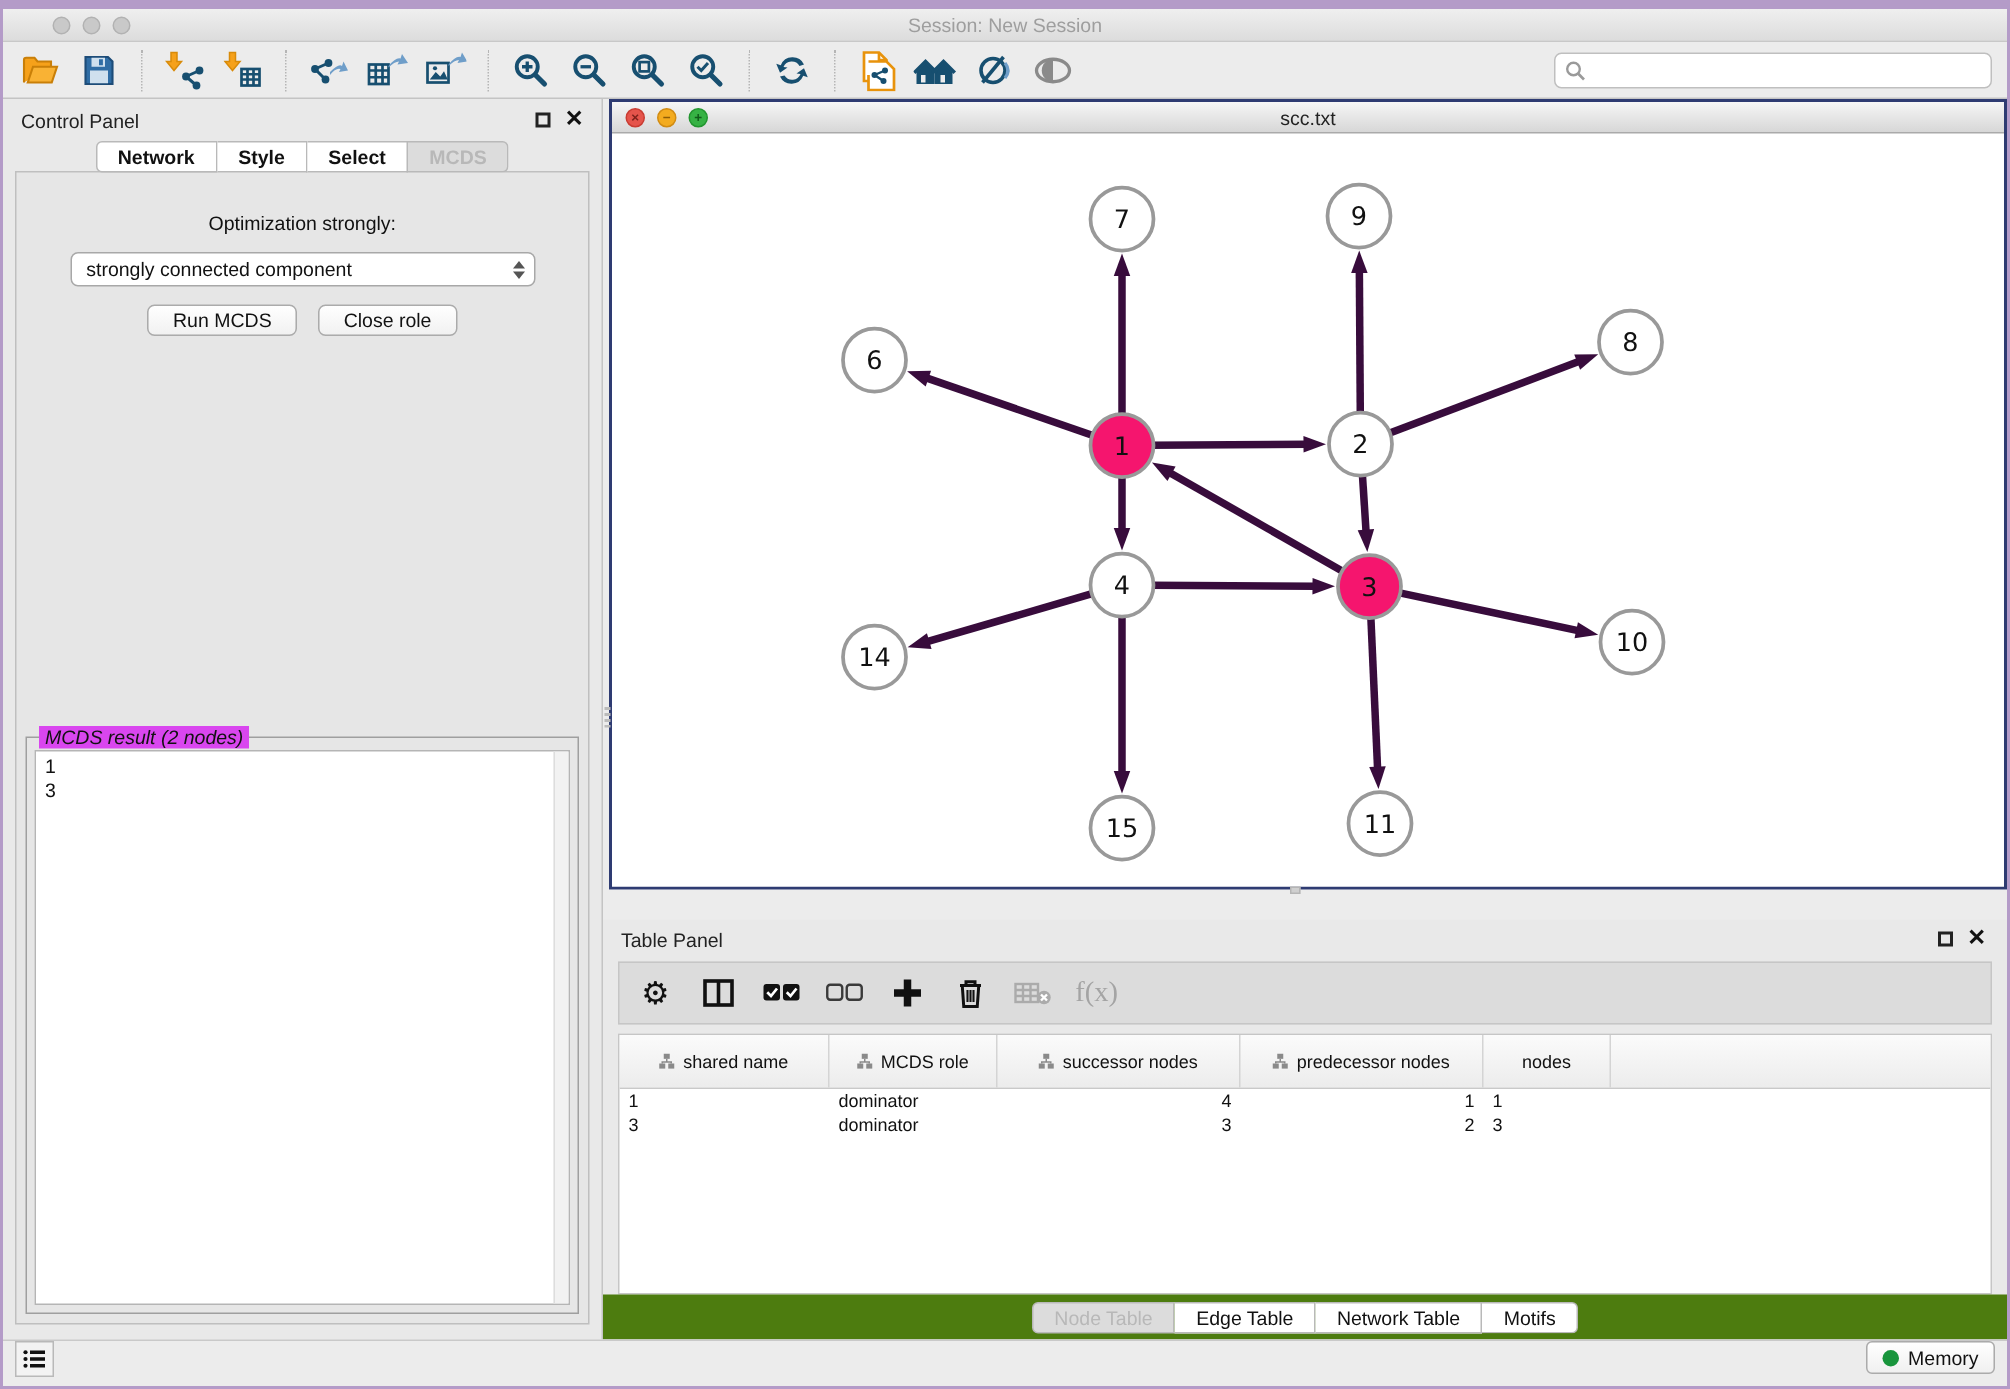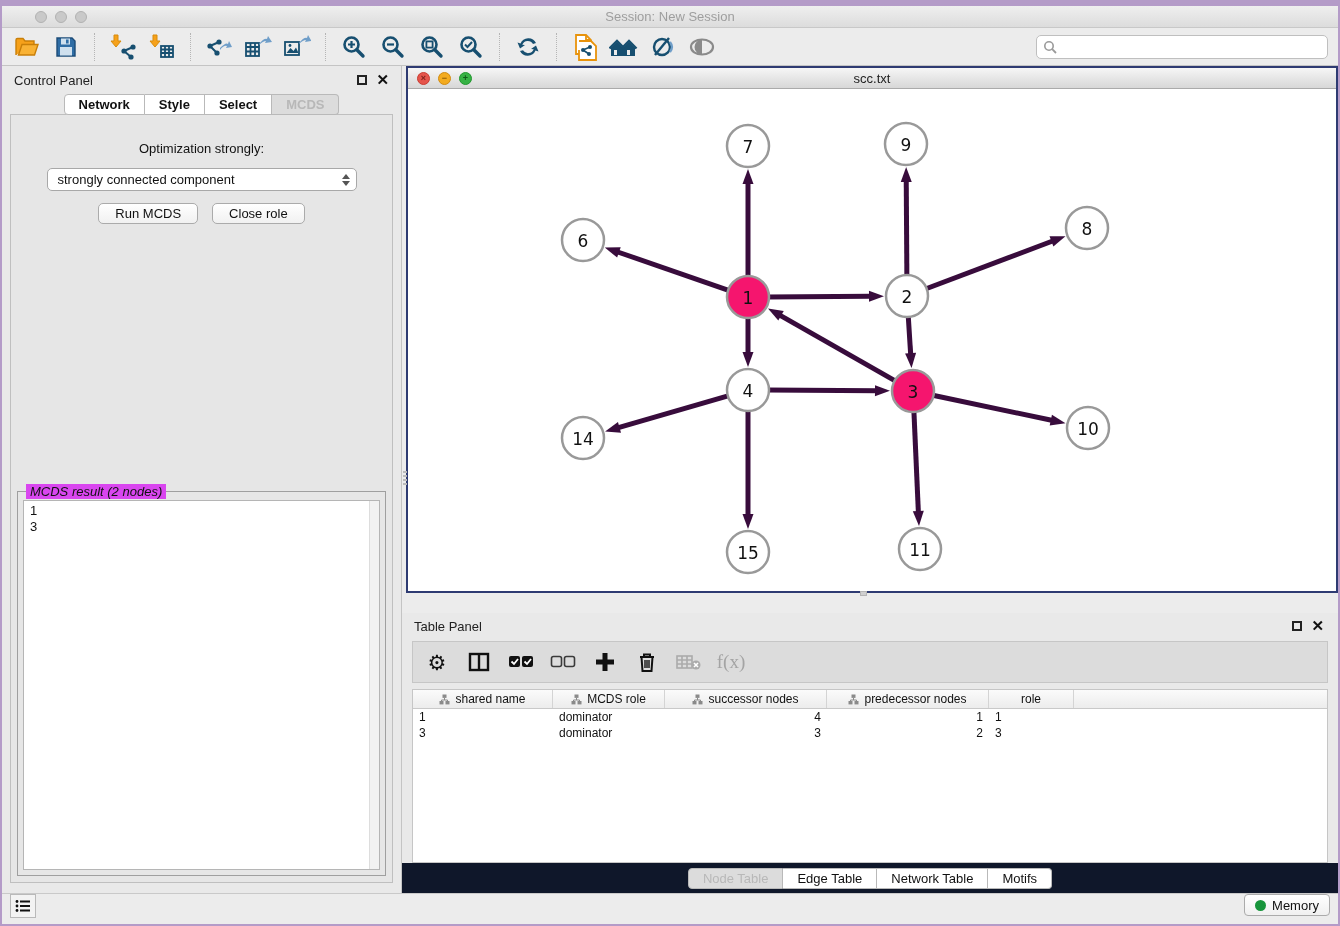--- a/index.html
+++ b/index.html
@@ -129,37 +129,37 @@
     margin: 2px 10px 0 10px; height: 42px; background:#dcdcdc; border:1px solid #c6c6c6;
     display:flex; align-items:center; padding:0 10px; gap:14px;
   }
   .tti { width:28px; height:28px; display:flex; align-items:center; justify-content:center; cursor:pointer; }
   .gear-glyph { font-size:21px; color:#111; line-height:1; }
   .fx-glyph { font-family:"Liberation Serif", serif; font-size:19px; color:#a4a4a4; }
   .datatable {
     margin: 6px 10px 0 10px; background:#fff; border:1px solid #c6c6c6; flex:1;
     display:flex; flex-direction:column; overflow:hidden;
   }
-  .thead { display:flex; height:19px; background:linear-gradient(#fbfbfb,#ececec); border-bottom:1px solid #c9c9c9; }
+  .thead { display:flex; height:36px; background:linear-gradient(#fbfbfb,#ececec); border-bottom:1px solid #c9c9c9; }
   .th {
     display:flex; align-items:center; gap:5px; padding:0 6px;
     border-right:1px solid #d4d4d4; font-size:12px; color:#111;
     justify-content:center;
   }
   .th .sorticon { flex:none; }
   .trow { display:flex; height:16px; font-size:12px; color:#111; }
   .td { padding:0 6px; display:flex; align-items:center; }
   .c1 { width:140px; }
   .c2 { width:112px; }
   .c3 { width:162px; }
   .c4 { width:162px; }
   .c5 { width:85px; }
   .td.num { justify-content:flex-end; }
   .ttabs {
-    height:30px; display:flex; justify-content:center; align-items:center; background:#0f172a;
+    height:30px; display:flex; justify-content:center; align-items:center; background:#4d7c0f;
   }
   
   .statusbar {
     height: 44px; border-top:1px solid #c9c9c9; background:#ececec;
     display:flex; align-items:flex-start; padding:0 8px; position:relative;
   }
   .listbtn {
     width:26px; height:24px; background:#f3f3f3; border:1px solid #b9b9b9;
     display:flex; align-items:center; justify-content:center; cursor:pointer;
   }
@@ -523,21 +523,21 @@
           <span class="th c4">
             <svg class="sorticon" width="11" height="11" viewBox="0 0 11 11">
                 <rect x="3.5" y="0.5" width="4" height="3.4" fill="#8a8a8a"></rect>
                 <rect x="0.5" y="7" width="4" height="3.4" fill="#8a8a8a"></rect>
                 <rect x="6.5" y="7" width="4" height="3.4" fill="#8a8a8a"></rect>
                 <path d="M5.5 4 v2 M2.5 7 v-1 h6 v1" stroke="#8a8a8a" fill="none"></path>
               </svg>
             <span>predecessor nodes</span>
           </span>
           <span class="th c5">
-            <span>role</span>
+            <span>nodes</span>
           </span>
         </div>
         <div class="trow">
           <span class="td c1">1</span>
           <span class="td c2">dominator</span>
           <span class="td c3 num">4</span>
           <span class="td c4 num">1</span>
           <span class="td c5">1</span>
         </div>
         <div class="trow">

